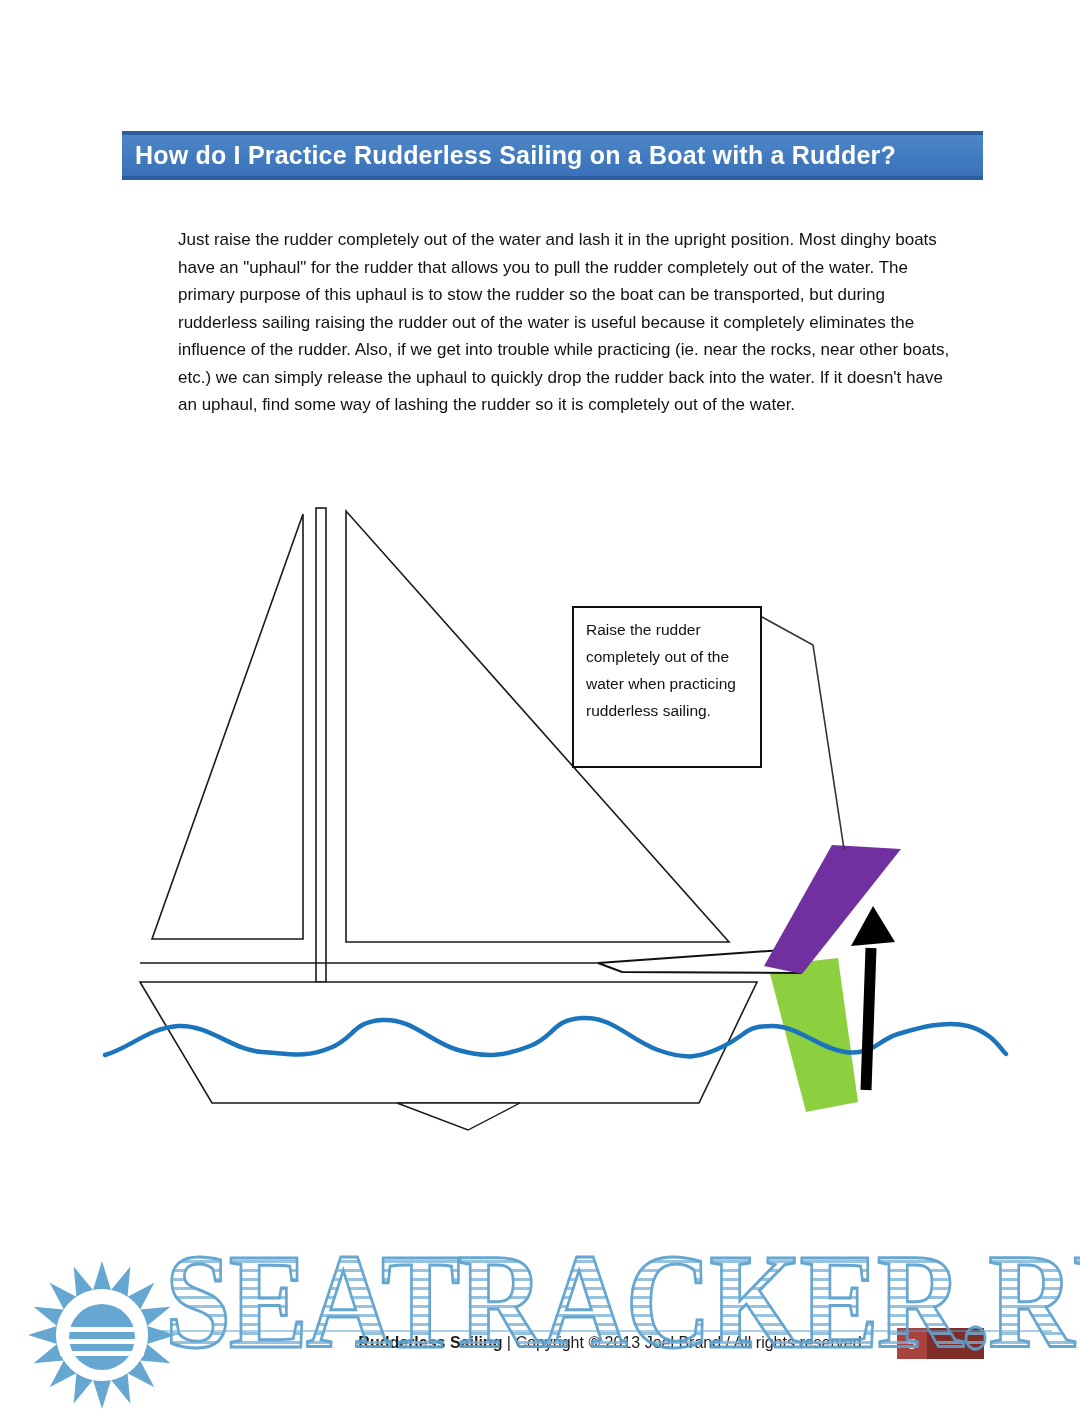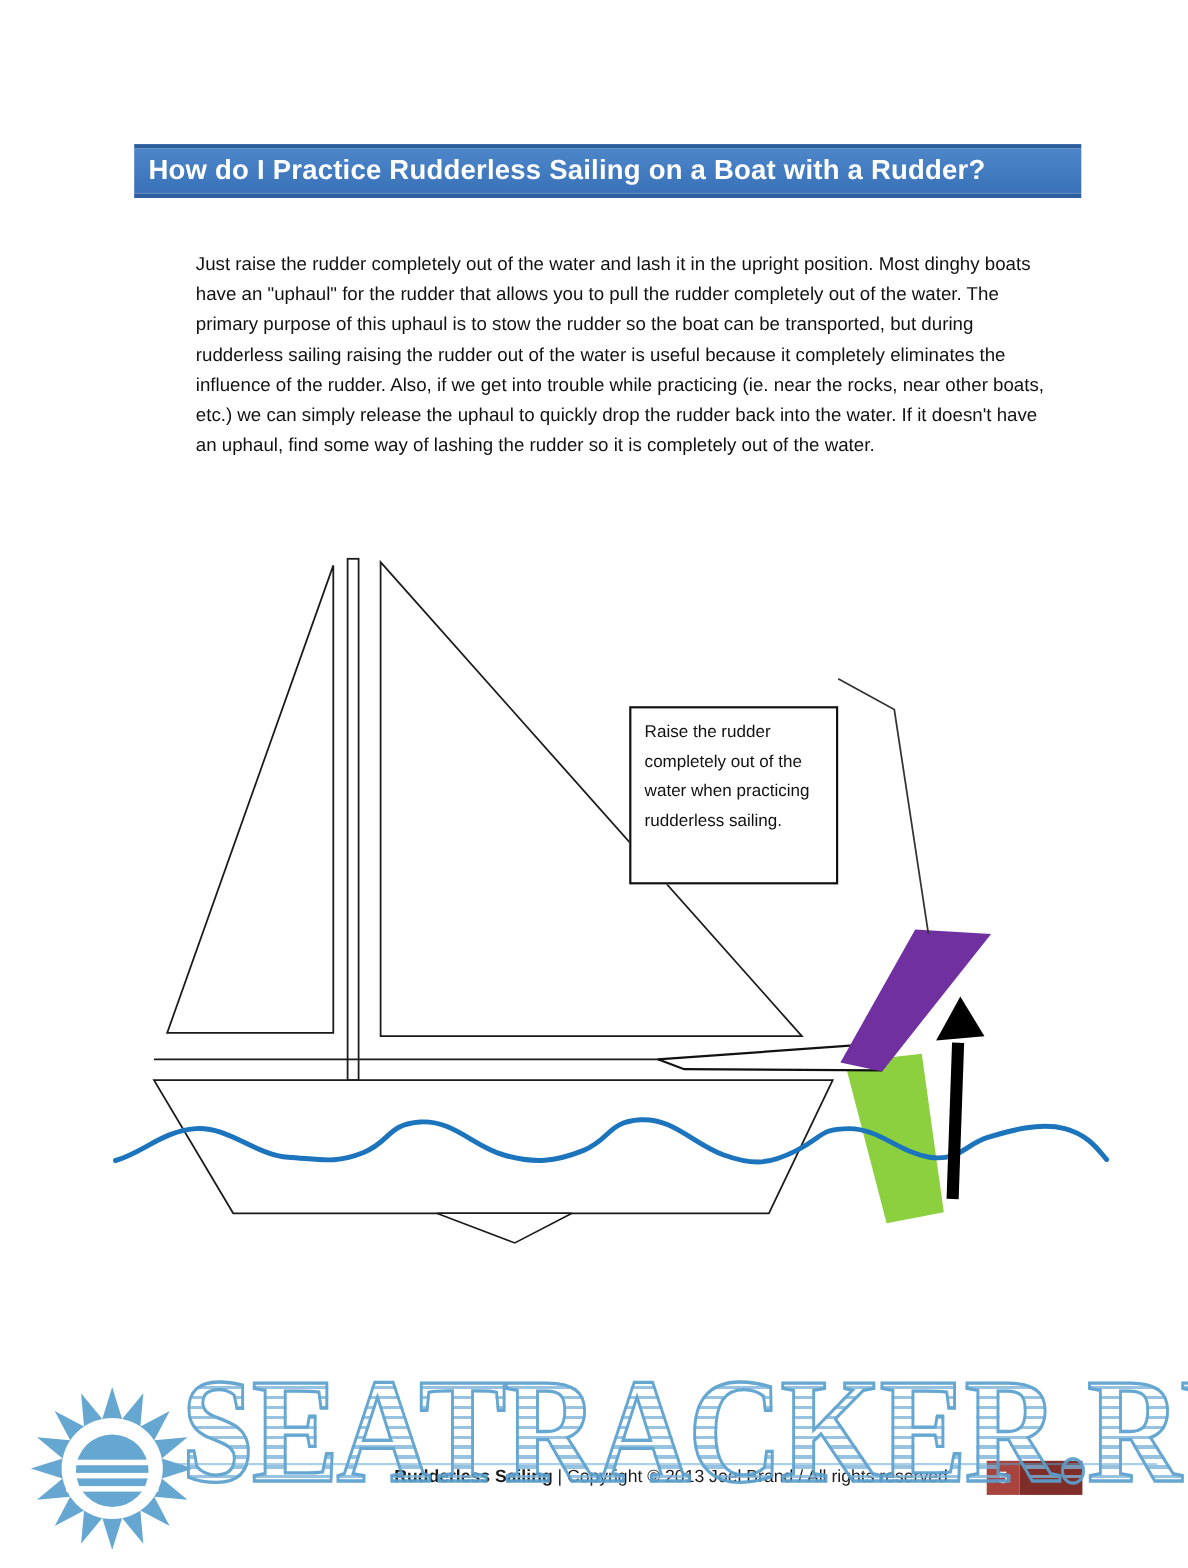--- a/index.html
+++ b/index.html
@@ -17,21 +17,21 @@
   }
   .banner h1 { color:#ffffff; font-size:25px; font-weight:bold; letter-spacing:0.2px; }
   .body-text {
     position:absolute; left:178px; top:226px; width:772px;
     font-size:17px; line-height:27.5px; color:#111;
   }
   .diagram-svg { position:absolute; left:0; top:0; width:1080px; height:1425px; }
   .callout {
     position:absolute; left:572px; top:606px; width:190px; height:162px;
     border:2px solid #111; background:#ffffff; padding:8px 12px;
-    font-size:15.5px; line-height:27px; color:#111;margin-top:36px;
+    font-size:15.5px; line-height:27px; color:#111;
   }
   .footer {
     position:absolute; left:140px; top:1334px; width:940px;
     text-align:center; font-size:16px; color:#1a1a1a;
   }
   .footer .b { font-weight:bold; }
   .page-badges { position:absolute; left:897px; top:1328px; height:31px; display:flex; }
   .badge-num {
     width:30px; height:31px; background:#a8433e; color:#fff;
     display:flex; align-items:center; justify-content:center; font-size:15px;

